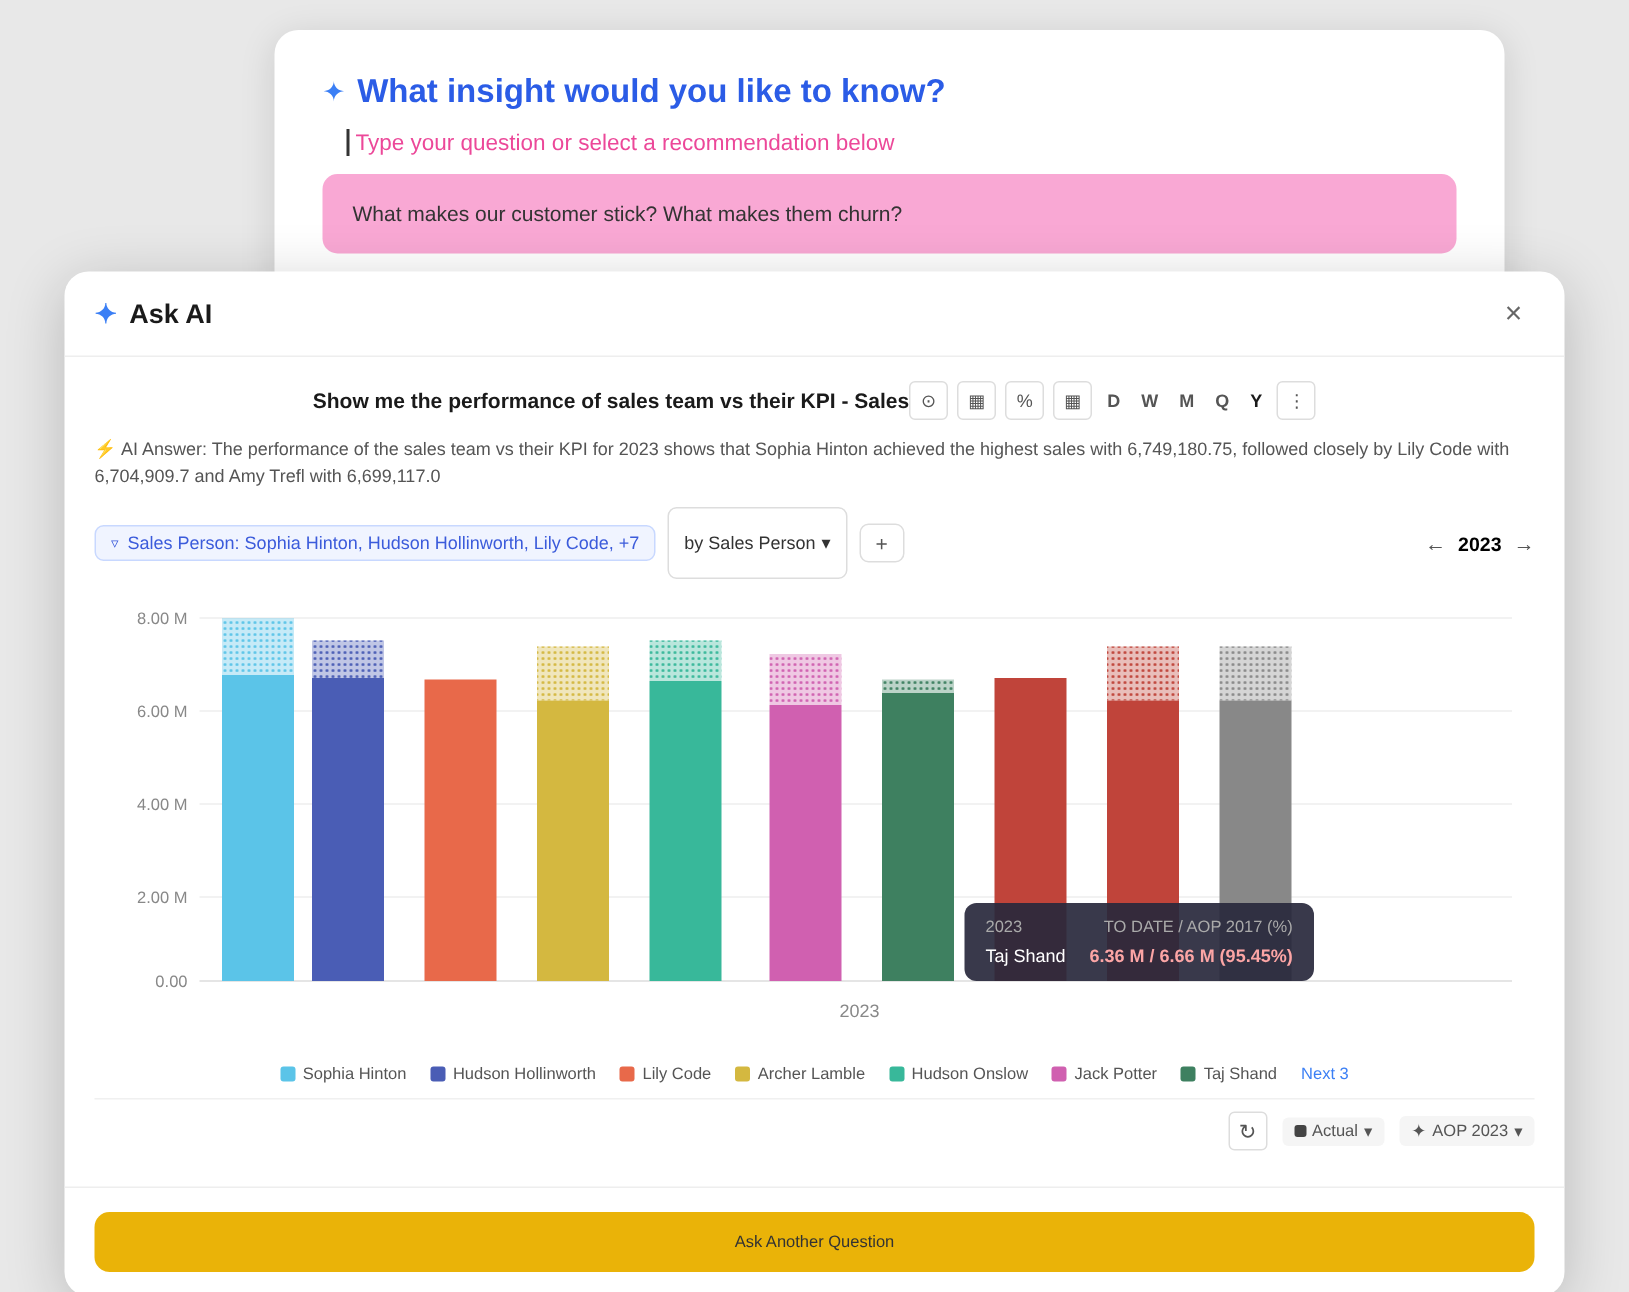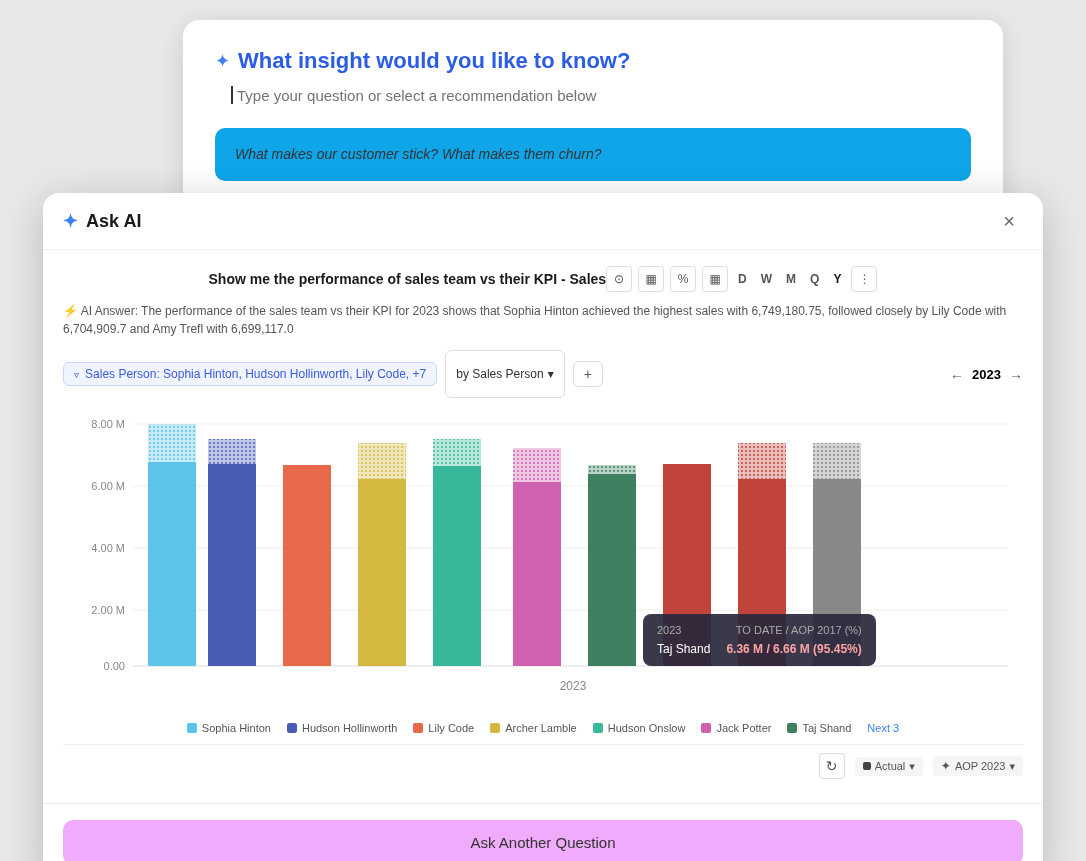--- a/index.html
+++ b/index.html
@@ -46,49 +46,48 @@
     .suggestion-title h2 {
       font-size: 22px;
       font-weight: 700;
       color: #2b5ce6;
     }
 
     .suggestion-input-row {
       display: flex;
       align-items: center;
       gap: 4px;
-      margin-bottom: 24px;
+      margin-bottom: 12px;
       font-size: 15px;
-      color: #737373;
+      color: #ec4899;
       padding-left: 16px;
     }
 
     .cursor {
       display: inline-block;
       width: 2px;
       height: 18px;
       background: #333;
       vertical-align: middle;
     }
 
     .suggestion-chips {
       display: flex;
       gap: 16px;
     }
 
     .chip {
-      background: #0ea5e9;
+      background: #f9a8d4;
       border-radius: 10px;
       padding: 16px 20px;
       font-size: 14px;
       color: #333;
       flex: 1;
       line-height: 1.5;
       cursor: pointer;
-      font-style: italic;
     }
 
     
     .main-modal {
       background: white;
       border-radius: 16px;
       box-shadow: 0 8px 40px rgba(0,0,0,0.2);
       position: relative;
       z-index: 2;
       overflow: hidden;
@@ -372,24 +371,24 @@
     .modal-footer {
       display: flex;
       gap: 12px;
       padding: 16px 20px;
       border-top: 1px solid #eee;
     }
 
     .btn-secondary {
       flex: 1;
       padding: 14px;
-      background: #f0abfc;
+      background: #eab308;
       border: none;
       border-radius: 10px;
-      font-size: 15px;
+      font-size: 11px;
       font-weight: 500;
       color: #333;
       cursor: pointer;
     }
 
     .btn-primary {
       flex: 1;
       padding: 14px;
       background: #3b7ff5;
       border: none;

